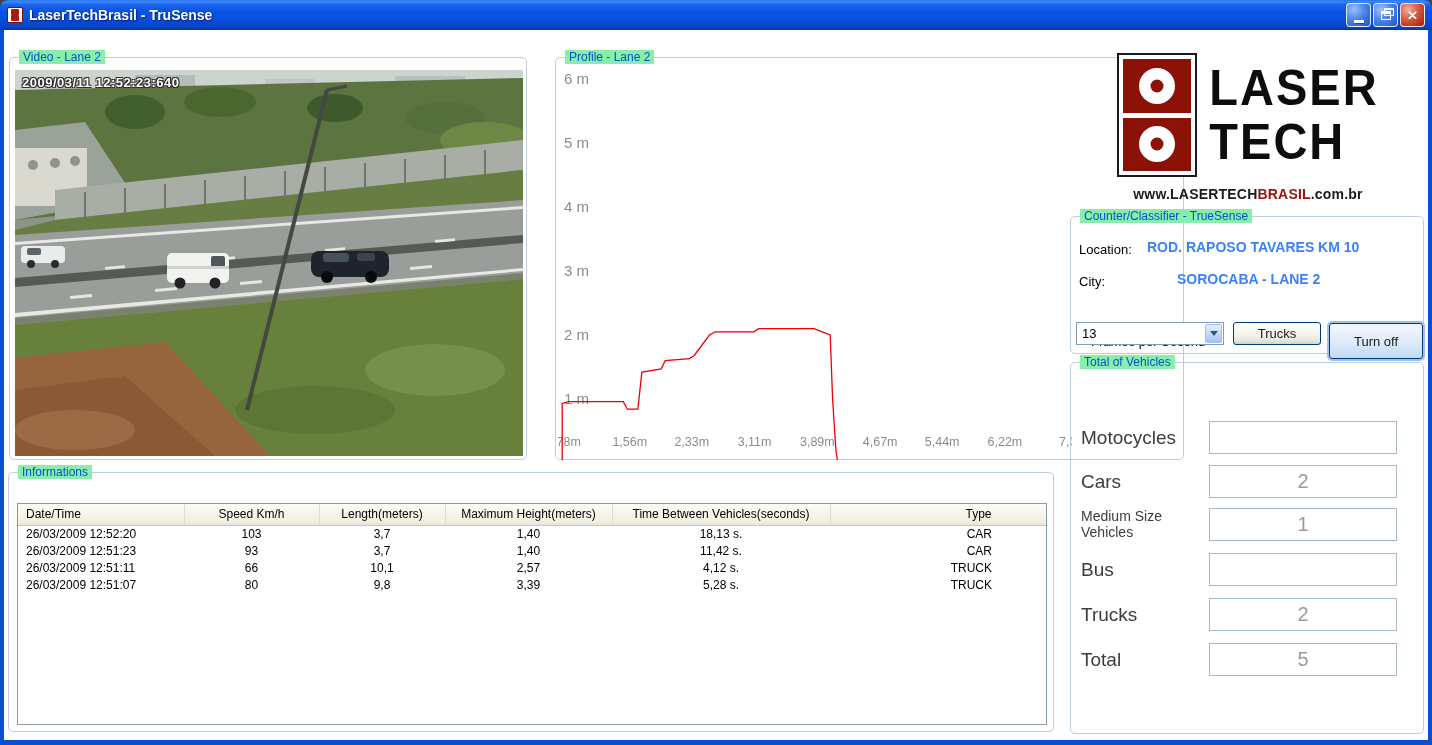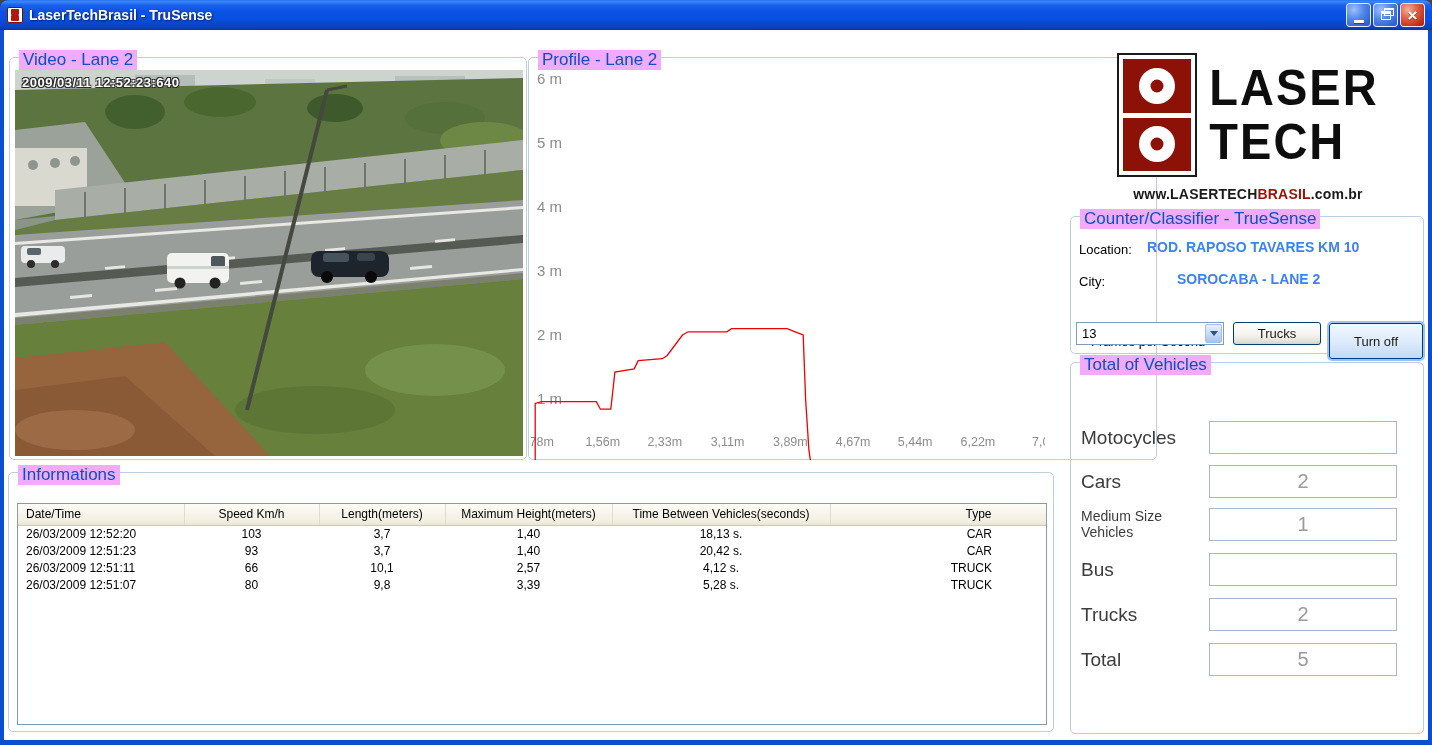--- a/index.html
+++ b/index.html
@@ -37,35 +37,35 @@
   .g-min { display:block; width:10px; height:3px; background:#fff; margin-top:12px; box-shadow:0 1px 1px rgba(0,0,0,.4); }
   .g-restore { display:block; width:10px; height:9px; border:1px solid #fff; border-top-width:3px; position:relative; }
   .g-restore::before { content:""; position:absolute; top:-6px; left:2px; width:8px; height:5px; border:1px solid #fff; border-top-width:2px; }
   .g-close { color:#fff; font-size:17px; font-weight:bold; line-height:1; text-shadow:0 1px 1px rgba(0,0,0,.4); }
 
   
   .client { position:absolute; left:4px; right:4px; top:30px; bottom:5px; background:#fff; }
 
   .group { position:absolute; border:1px solid #BCCEE0; border-radius:5px; }
   .group-label {
-    position:absolute; top:-8px; left:9px; background:#f0abfc; padding:0 4px;
-    font-size:17px; color:#0A50C8; white-space:nowrap;
+    position:absolute; top:-8px; left:9px; background:#86efac; padding:0 4px;
+    font-size:12px; color:#0A50C8; white-space:nowrap;
   }
 
   
   .group-video { left:5px; top:27px; width:518px; height:403px; }
   .video-frame { position:absolute; left:5px; top:12px; width:508px; height:386px; background:#7d8a7d; overflow:hidden; }
   .video-frame svg { display:block; }
   .video-timestamp {
     position:absolute; top:5px; left:7px; color:#fff; font-size:13px; font-weight:bold; letter-spacing:.5px;
     text-shadow:1px 1px 0 #2c2c2c,-1px -1px 0 #2c2c2c,1px -1px 0 #2c2c2c,-1px 1px 0 #2c2c2c;
   }
 
   
-  .group-profile { left:524px; top:27px; width:629px; height:403px; }
+  .group-profile { left:551px; top:27px; width:629px; height:403px; }
   .chart-svg { position:absolute; left:2px; top:10px; }
   .tick-y { font-size:15px; fill:#8c8c8c; font-family:"Liberation Sans",sans-serif; }
   .tick-x { font-size:12.5px; fill:#8c8c8c; font-family:"Liberation Sans",sans-serif; }
 
   
   .logo-row { position:absolute; left:1066px; top:22px; width:356px; height:126px; display:flex; align-items:center; justify-content:center; gap:12px; }
   .logo-mark { width:80px; height:124px; border:2px solid #1a1a1a; background:#fff; padding:4px; display:flex; flex-direction:column; gap:5px; }
   .logo-disc { flex:1; background:#8C1207; position:relative; }
   .logo-disc::before { content:""; position:absolute; left:50%; top:50%; transform:translate(-50%,-50%); width:36px; height:36px; border-radius:50%; background:#fff; }
   .logo-disc::after  { content:""; position:absolute; left:50%; top:50%; transform:translate(-50%,-50%); width:13px; height:13px; border-radius:50%; background:#8C1207; }
@@ -356,21 +356,21 @@
                 <td style="text-align: center;">3,7</td>
                 <td style="text-align: center;">1,40</td>
                 <td style="text-align: center;">18,13 s.</td>
                 <td class="type-col" style="text-align: right;">CAR</td>
               </tr>
               <tr>
                 <td style="text-align: left; padding-left: 8px;">26/03/2009 12:51:23</td>
                 <td style="text-align: center;">93</td>
                 <td style="text-align: center;">3,7</td>
                 <td style="text-align: center;">1,40</td>
-                <td style="text-align: center;">20,42 s.</td>
+                <td style="text-align: center;">11,42 s.</td>
                 <td class="type-col" style="text-align: right;">CAR</td>
               </tr>
               <tr>
                 <td style="text-align: left; padding-left: 8px;">26/03/2009 12:51:11</td>
                 <td style="text-align: center;">66</td>
                 <td style="text-align: center;">10,1</td>
                 <td style="text-align: center;">2,57</td>
                 <td style="text-align: center;">4,12 s.</td>
                 <td class="type-col" style="text-align: right;">TRUCK</td>
               </tr>

